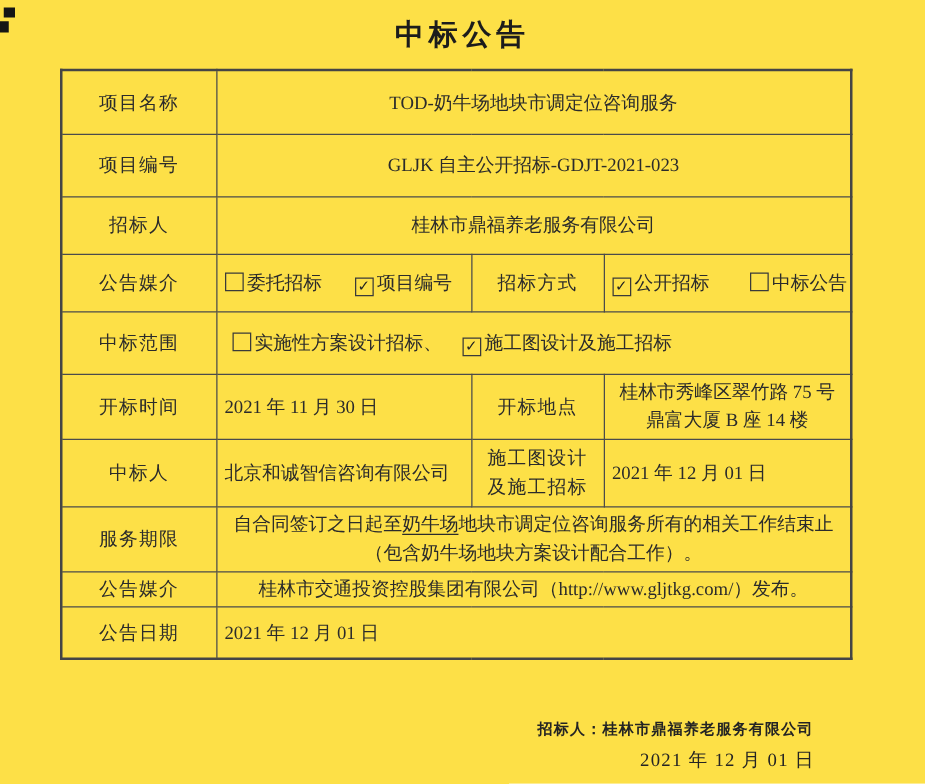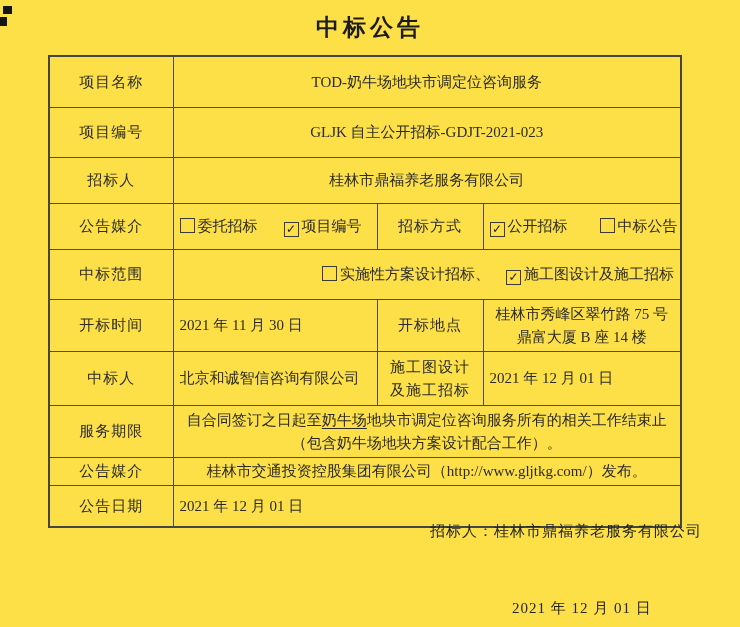--- a/index.html
+++ b/index.html
@@ -40,38 +40,38 @@
   tr.r1 td{height:45px;}
   tr.r2 td{height:41px;}
   tr.r3 td{height:41px;}
   tr.r4 td{height:45px;}
   tr.r5 td{height:47px;}
   tr.r6 td{height:49px;}
   tr.r7 td{height:47px;}
   tr.r8 td{height:23px;}
   tr.r9 td{height:36px;}
   .opts{display:flex;justify-content:flex-start;align-items:center;gap:26px;}
-  .opts.left{justify-content:flex-end;padding-left:6px;gap:16px;}
+  .opts.left{justify-content:flex-start;padding-left:6px;gap:16px;}
   .opts.gap-sm{gap:32px;}
   .opt{white-space:nowrap;}
   .cb{
     display:inline-block;
     width:13px;height:13px;
     border:1.5px solid #3a3a3a;
     font-size:12px;line-height:12px;
     text-align:center;
     vertical-align:-2px;
     margin-right:3px;
     color:#222;
   }
   .uline{text-decoration:underline;text-underline-offset:3px;}
   .wrap-cell{line-height:1.5;}
   .footer-sign{
-    position:absolute;left:430px;top:522px;
-    font-size:15px;font-weight:400;color:#242424;letter-spacing:1px;
+    position:absolute;left:430px;top:575px;
+    font-size:12px;font-weight:700;color:#242424;letter-spacing:1px;
   }
   .footer-date{
     position:absolute;left:512px;top:599px;
     font-size:15px;color:#242424;letter-spacing:1px;
   }
 </style>
 </head>
 <body>
 
 <div class="page">

